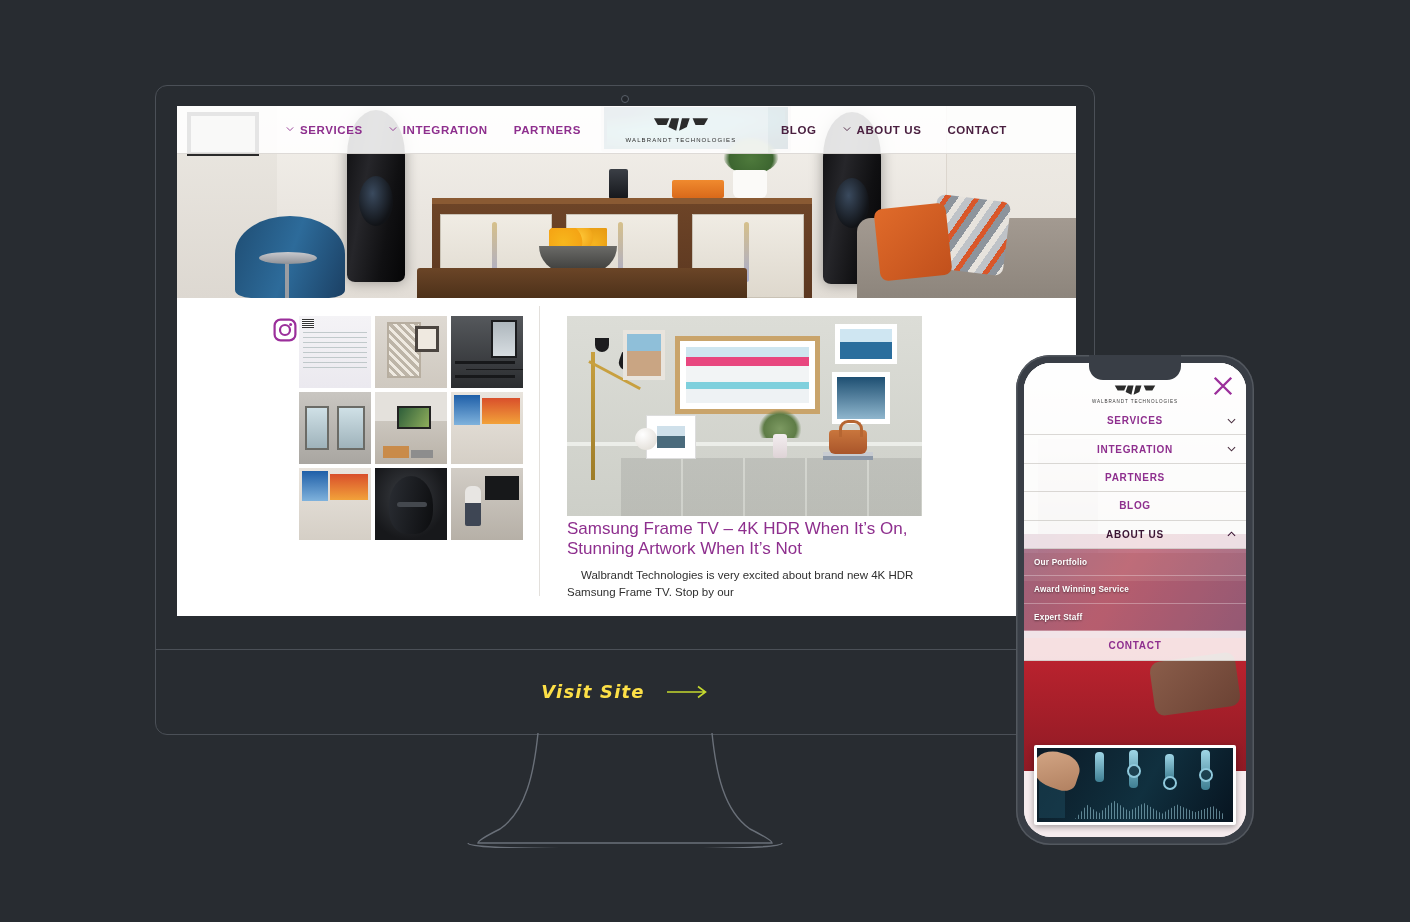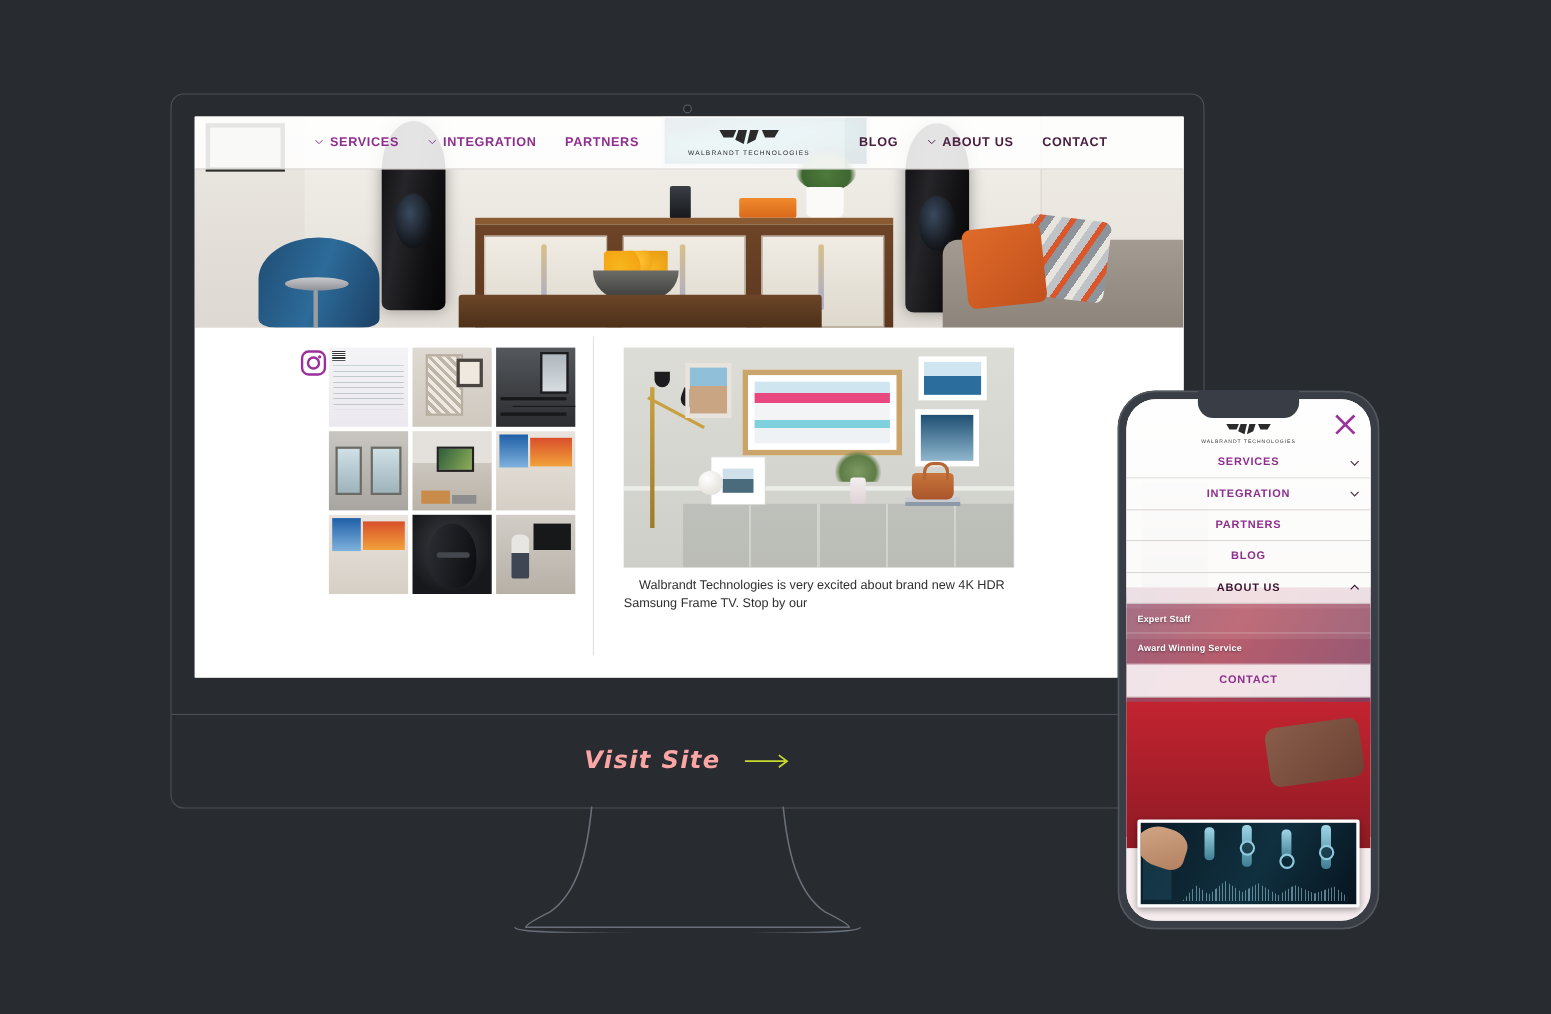--- a/index.html
+++ b/index.html
@@ -32,22 +32,22 @@
     position:absolute; left:0; top:563px; width:100%; height:1px;
     background:#4b5057;
   }
   .visit-site {
     position:absolute; left:0; top:563px; width:100%; height:85px;
     display:flex; align-items:center; justify-content:center; gap:22px;
   }
   .visit-site-label {
     font-family:"DejaVu Sans", sans-serif;
     font-style:italic; font-weight:bold;
-    font-size:22px; letter-spacing:1.2px;
-    color:#fca5a5;
+    font-size:18px; letter-spacing:1.2px;
+    color:#fde047;
   }
   .visit-arrow { display:block; }
 
   
   .stand { position:absolute; left:460px; top:733px; width:330px; height:115px; }
 
   
   .site { position:relative; width:899px; height:510px; background:#fff; }
 
   
@@ -490,20 +490,21 @@
             <div class="bw-art2"></div>
             <div class="bw-art3"></div>
             <div class="bw-sideboard"></div>
             <div class="bw-smallframe"></div>
             <div class="bw-ball"></div>
             <div class="bw-leaves"></div>
             <div class="bw-vase"></div>
             <div class="bw-books"></div>
             <div class="bw-bag"></div>
           </div>
+          <div class="blog-title">Samsung Frame TV – 4K HDR When It’s On, Stunning Artwork When It’s Not</div>
           <div class="blog-excerpt">Walbrandt Technologies is very excited about brand new 4K HDR Samsung Frame TV.   Stop by our</div>
         </div>
       </div>
     </div>
   </div>
 
   <div class="monitor-chin-line"></div>
 
   <div class="visit-site">
     <span class="visit-site-label">Visit Site</span>
@@ -562,24 +563,27 @@
       </div>
 
       <div class="ph-row about">
         <span>ABOUT US</span>
         <svg class="chev" viewBox="0 0 10 10">
             <path d="M1 7 L5 3 L9 7" fill="none" stroke="#3a1433" stroke-width="1.2"></path>
           </svg>
       </div>
 
       <div class="ph-sub">
-        <span>Expert Staff</span>
+        <span>Our Portfolio</span>
       </div>
       <div class="ph-sub">
         <span>Award Winning Service</span>
+      </div>
+      <div class="ph-sub">
+        <span>Expert Staff</span>
       </div>
 
       <div class="ph-row contact">
         <span>CONTACT</span>
       </div>
     </div>
 
     <div class="ph-bottom-card">
       <div class="ph-bottom-img">
         <div class="ph-panel-left"></div>

